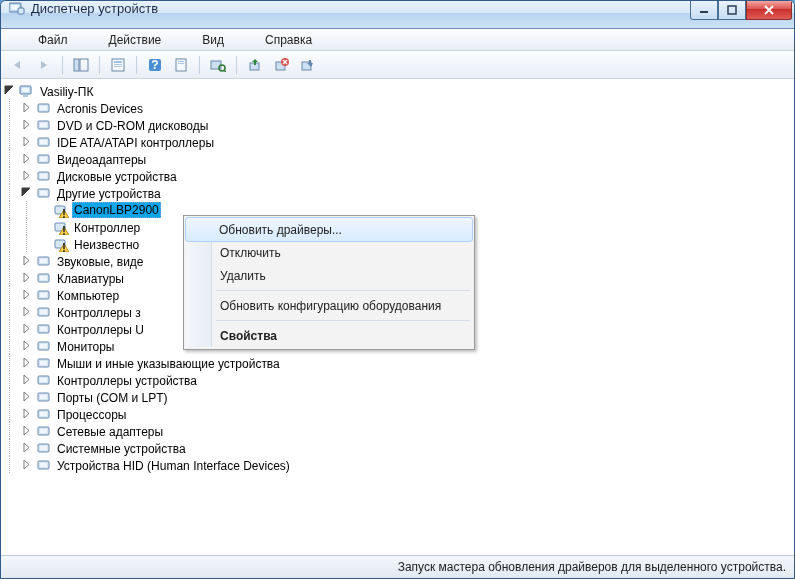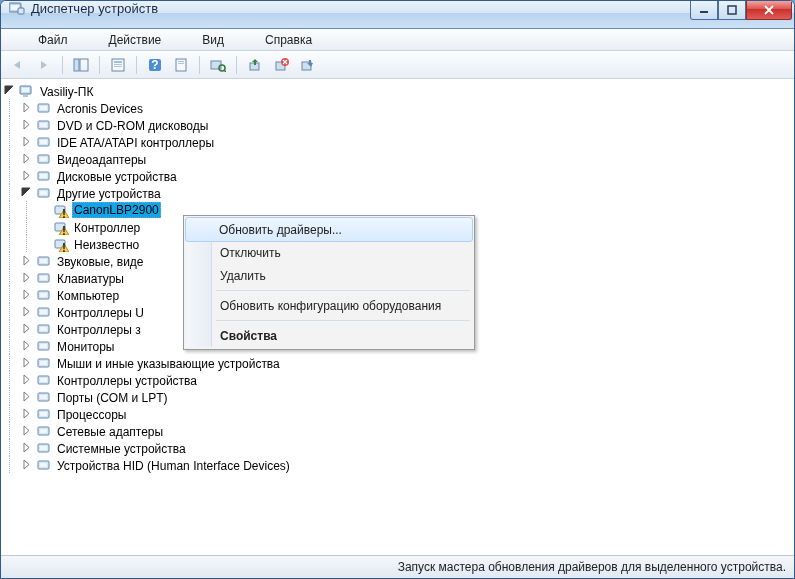--- a/index.html
+++ b/index.html
@@ -353,36 +353,36 @@
             <svg width="9" height="11">
               <path d="M2 1 L7 5.5 L2 10 Z" fill="#fff" stroke="#7a7a7a"></path>
             </svg>
           </span>
           <span class="node-icon">
             <svg width="16" height="14">
               <rect x="2" y="3" width="11" height="8" rx="1" fill="#d7e6f3" stroke="#6a8bb0"></rect>
               <rect x="4" y="5" width="7" height="4" fill="#f0f6fc"></rect>
             </svg>
           </span>
+          <span class="node-label">Контроллеры з</span>
+        </div>
+        <div class="tree-line">
+          <span class="tw spacer-dot"></span>
+          <span class="tw">
+            <svg width="9" height="11">
+              <path d="M2 1 L7 5.5 L2 10 Z" fill="#fff" stroke="#7a7a7a"></path>
+            </svg>
+          </span>
+          <span class="node-icon">
+            <svg width="16" height="14">
+              <rect x="2" y="3" width="11" height="8" rx="1" fill="#d7e6f3" stroke="#6a8bb0"></rect>
+              <rect x="4" y="5" width="7" height="4" fill="#f0f6fc"></rect>
+            </svg>
+          </span>
           <span class="node-label">Контроллеры U</span>
-        </div>
-        <div class="tree-line">
-          <span class="tw spacer-dot"></span>
-          <span class="tw">
-            <svg width="9" height="11">
-              <path d="M2 1 L7 5.5 L2 10 Z" fill="#fff" stroke="#7a7a7a"></path>
-            </svg>
-          </span>
-          <span class="node-icon">
-            <svg width="16" height="14">
-              <rect x="2" y="3" width="11" height="8" rx="1" fill="#d7e6f3" stroke="#6a8bb0"></rect>
-              <rect x="4" y="5" width="7" height="4" fill="#f0f6fc"></rect>
-            </svg>
-          </span>
-          <span class="node-label">Контроллеры з</span>
         </div>
         <div class="tree-line">
           <span class="tw spacer-dot"></span>
           <span class="tw">
             <svg width="9" height="11">
               <path d="M2 1 L7 5.5 L2 10 Z" fill="#fff" stroke="#7a7a7a"></path>
             </svg>
           </span>
           <span class="node-icon">
             <svg width="16" height="14">

